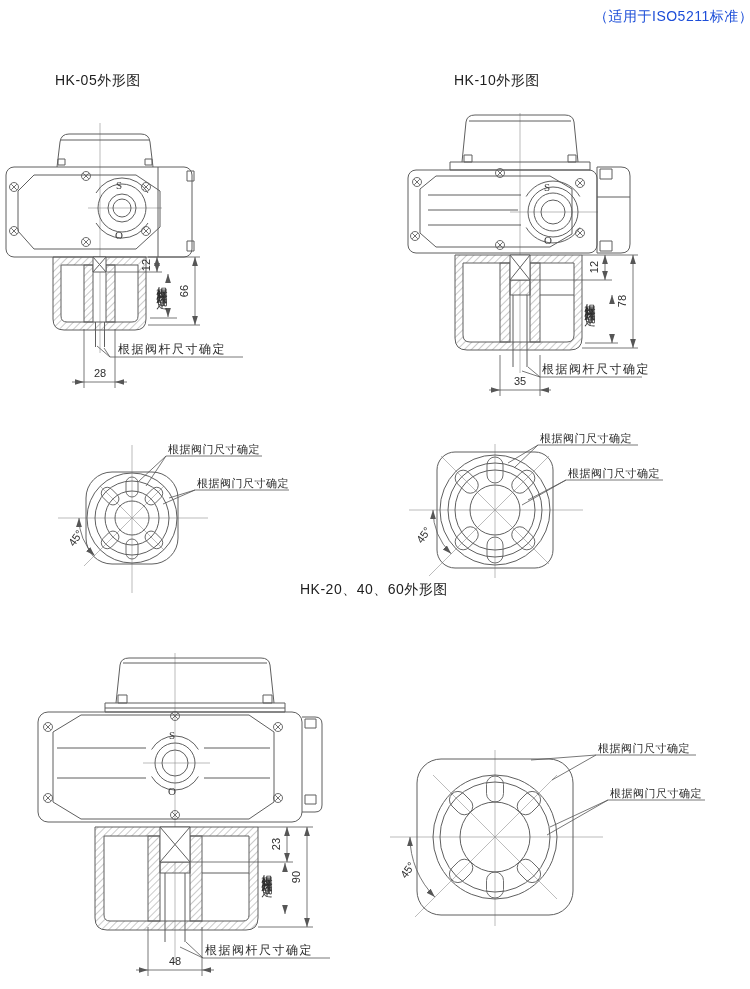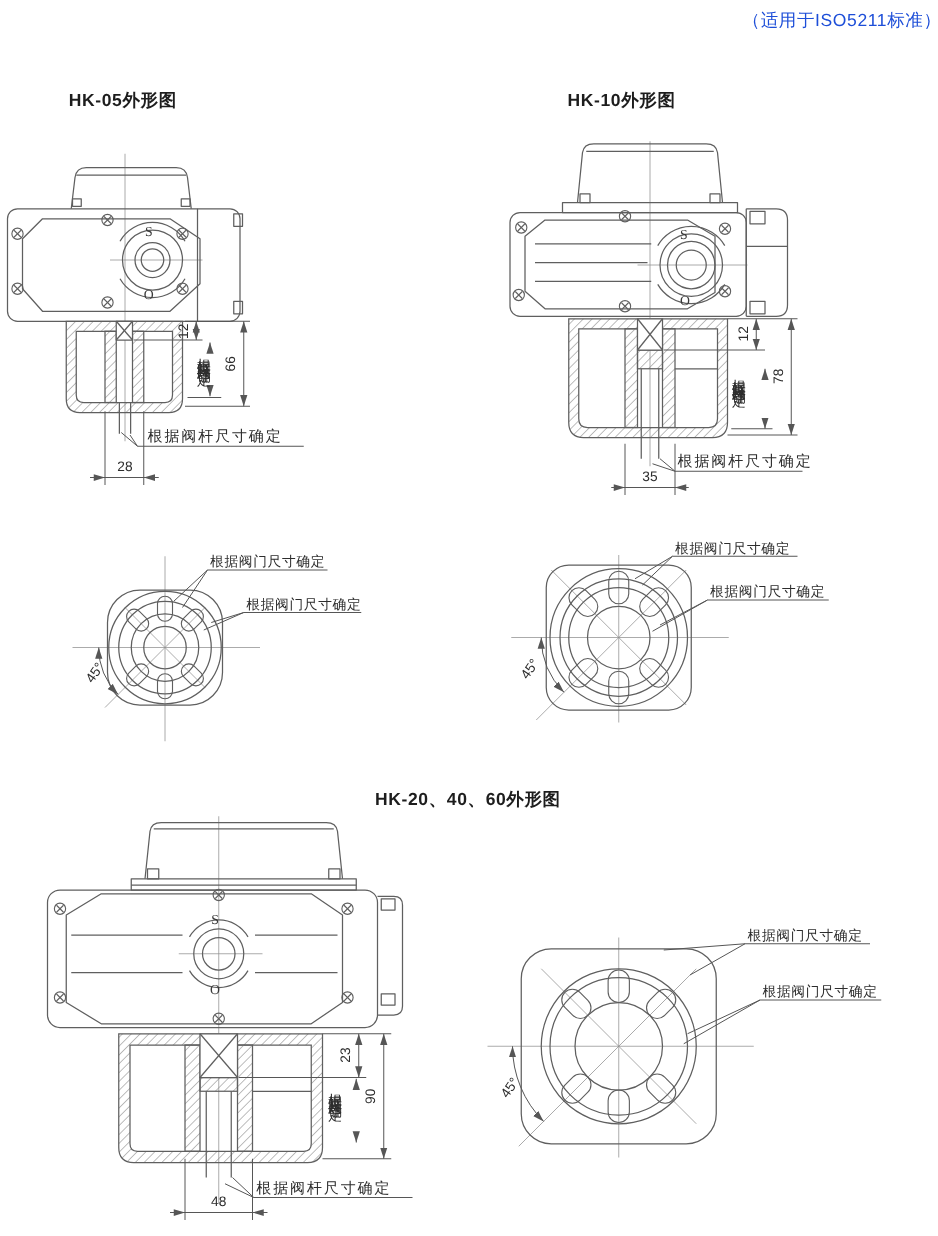--- a/index.html
+++ b/index.html
@@ -1,20 +1,20 @@
 <!DOCTYPE html>
 <html><head>
 <meta charset="utf-8">
 <style>
   html,body{margin:0;padding:0;background:#ffffff;}
   .page{position:relative;width:750px;height:989px;background:#ffffff;overflow:hidden;
         font-family:"Liberation Sans",sans-serif;}
   .iso-note{position:absolute;left:582px;top:8px;width:178px;font-size:14px;color:#1d4ed8;
             letter-spacing:0.5px;white-space:nowrap;margin-left:12px;}
-  .sec-title{position:absolute;font-size:14px;font-weight:bold;color:#1d1d1d;
+  .sec-title{position:absolute;font-size:14px;font-weight:normal;color:#1d1d1d;
              letter-spacing:0.5px;white-space:nowrap;}
   svg.drw{position:absolute;overflow:visible;}
   
   .ln,.ln *{stroke:#5f5f5f;stroke-width:1;fill:none;stroke-linejoin:round;}
   .tn,.tn *{stroke:#8f8f8f;stroke-width:0.6;fill:none;}
   .scr{stroke:#5f5f5f;stroke-width:0.9;fill:none;}
   .hp{fill:url(#hatch);stroke:#5f5f5f;stroke-width:1;}
   .dim line,.dim path{stroke:#565656;stroke-width:0.8;fill:none;}
   .dim polygon{fill:#565656;stroke:none;}
   text.dt{font:11px "Liberation Sans",sans-serif;fill:#2d2d2d;stroke:none;}
@@ -26,21 +26,21 @@
          white-space:normal;}
 </style>
 </head>
 <body>
 
 <div class="page">
 
   <div class="iso-note">（适用于ISO5211标准）</div>
   <div class="sec-title" style="left:55px;top:72px">HK-05外形图</div>
   <div class="sec-title" style="left:454px;top:72px">HK-10外形图</div>
-  <div class="sec-title" style="left:300px;top:631px">HK-20、40、60外形图</div>
+  <div class="sec-title" style="left:300px;top:581px">HK-20、40、60外形图</div>
 
   <svg class="drw" style="left:0;top:105px" width="245" height="300" viewBox="0 0 245 300">
     <defs>
       <pattern id="hatch" width="5" height="5" patternUnits="userSpaceOnUse" patternTransform="rotate(45)">
         <line x1="0" y1="0" x2="0" y2="5" stroke="#8a8a8a" stroke-width="0.9"></line>
       </pattern>
       <marker id="arr" markerWidth="10" markerHeight="8" refX="9" refY="3.5" orient="auto-start-reverse" markerUnits="userSpaceOnUse">
         <path d="M0,0.6 L9,3.5 L0,6.4 Z" fill="#565656"></path>
       </marker>
       <g id="screw">

